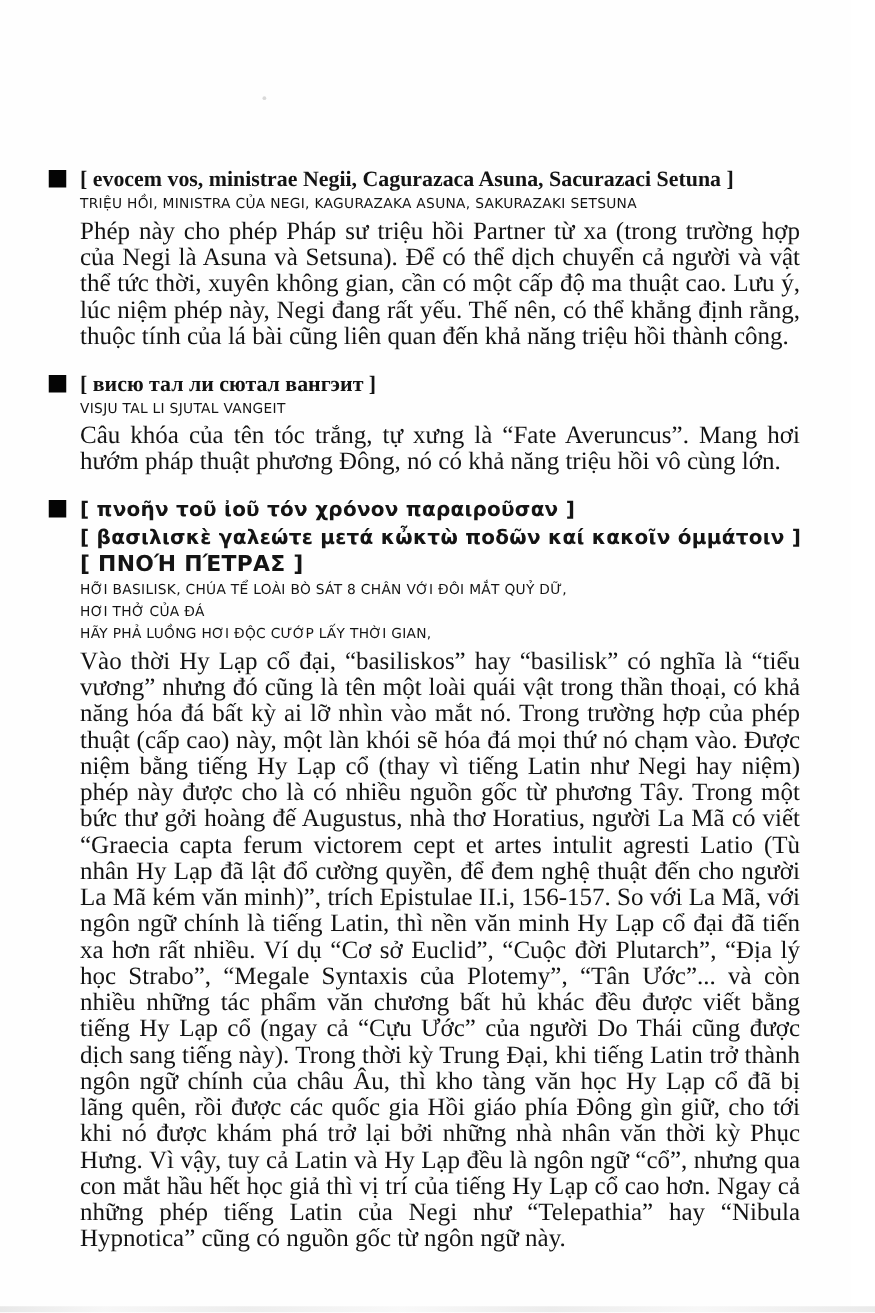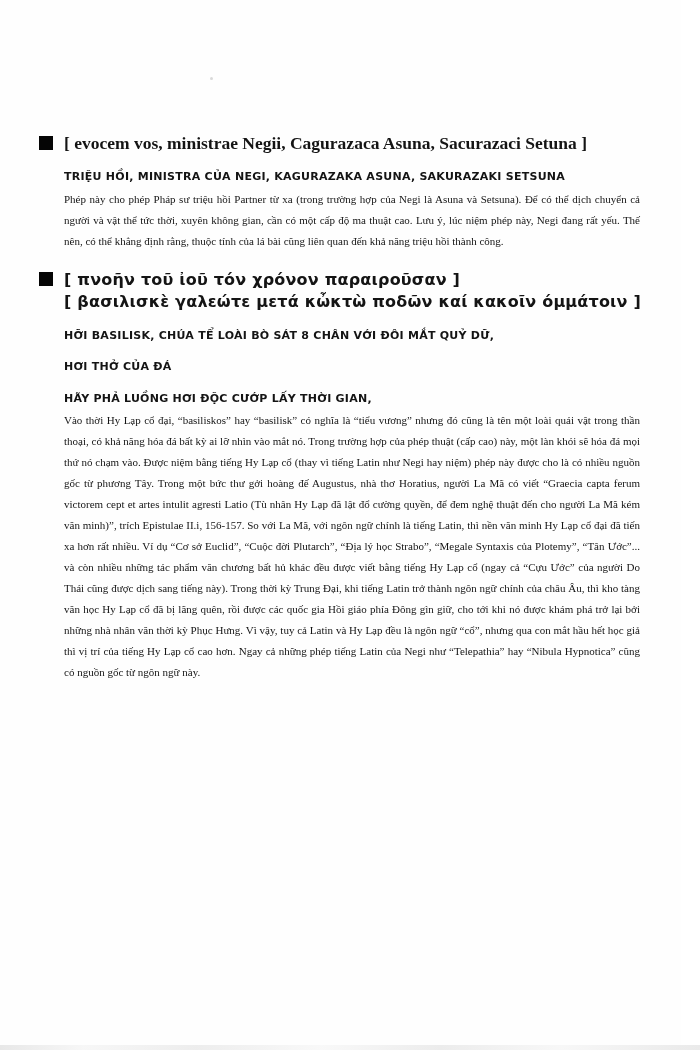--- a/index.html
+++ b/index.html
@@ -41,30 +41,30 @@
     font-family:"DejaVu Sans","Liberation Sans",sans-serif;
     font-weight:bold;
     font-size:16px;
     line-height:22px;
     letter-spacing:.2px;
     white-space:nowrap;
   }
   .h-greek.big{font-size:17.5px;}
   .caps{
     font-family:"DejaVu Sans","Liberation Sans",sans-serif;
-    font-weight:bold;
+    font-weight:normal;
     font-size:11px;
     line-height:16.5px;
     letter-spacing:.25px;
-    margin-top:15px;
+    margin-top:1px;
     white-space:nowrap;
   }
   .body-text{
     margin:3px 0 0 0;
-    font-size:11px;
+    font-size:20px;
     line-height:21px;
     text-align:justify;
   }
   .speck{
     position:absolute;
     left:210px;top:77px;
     width:3px;height:3px;
     border-radius:50%;
     background:#c9c9c9;
     opacity:.7;
@@ -85,25 +85,32 @@
 
   <div class="content">
 
     <section class="entry">
       <span class="bullet"></span>
       <div class="h-serif">[ evocem vos, ministrae Negii, Cagurazaca Asuna, Sacurazaci Setuna ]</div>
       <div class="caps">TRIỆU HỒI, MINISTRA CỦA NEGI, KAGURAZAKA ASUNA, SAKURAZAKI SETSUNA</div>
       <p class="body-text">Phép này cho phép Pháp sư triệu hồi Partner từ xa (trong trường hợp của Negi là Asuna và Setsuna). Để có thể dịch chuyển cả người và vật thể tức thời, xuyên không gian, cần có một cấp độ ma thuật cao. Lưu ý, lúc niệm phép này, Negi đang rất yếu. Thế nên, có thể khẳng định rằng, thuộc tính của lá bài cũng liên quan đến khả năng triệu hồi thành công.</p>
     </section>
 
+    <section class="entry">
+      <span class="bullet"></span>
+      <div class="h-serif">[ висю тал ли сютал вангэит ]</div>
+      <div class="caps">VISJU TAL LI SJUTAL VANGEIT</div>
+      <p class="body-text">Câu khóa của tên tóc trắng, tự xưng là “Fate Averuncus”. Mang hơi hướm pháp thuật phương Đông, nó có khả năng triệu hồi vô cùng lớn.</p>
+    </section>
 
     <section class="entry">
       <span class="bullet"></span>
       <div class="h-greek">[ πνοῆν τοῦ ἰοῦ τόν χρόνον παραιροῦσαν ]</div>
       <div class="h-greek">[ βασιλισκὲ γαλεώτε μετά κὦκτὼ ποδῶν καί κακοῖν όμμάτοιν ]</div>
+      <div class="h-greek big">[ ΠΝΟΉ ΠΈΤΡΑΣ ]</div>
       <div class="caps">HỠI BASILISK, CHÚA TỂ LOÀI BÒ SÁT 8 CHÂN VỚI ĐÔI MẮT QUỶ DỮ,</div>
       <div class="caps">HƠI THỞ CỦA ĐÁ</div>
       <div class="caps">HÃY PHẢ LUỒNG HƠI ĐỘC CƯỚP LẤY THỜI GIAN,</div>
       <p class="body-text">Vào thời Hy Lạp cổ đại, “basiliskos” hay “basilisk” có nghĩa là “tiểu vương” nhưng đó cũng là tên một loài quái vật trong thần thoại, có khả năng hóa đá bất kỳ ai lỡ nhìn vào mắt nó. Trong trường hợp của phép thuật (cấp cao) này, một làn khói sẽ hóa đá mọi thứ nó chạm vào. Được niệm bằng tiếng Hy Lạp cổ (thay vì tiếng Latin như Negi hay niệm) phép này được cho là có nhiều nguồn gốc từ phương Tây. Trong một bức thư gởi hoàng đế Augustus, nhà thơ Horatius, người La Mã có viết “Graecia capta ferum victorem cept et artes intulit agresti Latio (Tù nhân Hy Lạp đã lật đổ cường quyền, để đem nghệ thuật đến cho người La Mã kém văn minh)”, trích Epistulae II.i, 156-157.  So với La Mã, với ngôn ngữ chính là tiếng Latin, thì nền văn minh Hy Lạp cổ đại đã tiến xa hơn rất nhiều. Ví dụ “Cơ sở Euclid”, “Cuộc đời Plutarch”, “Địa lý học Strabo”, “Megale Syntaxis của Plotemy”, “Tân Ước”... và còn nhiều những tác phẩm văn chương bất hủ khác đều được viết bằng tiếng Hy Lạp cổ (ngay cả “Cựu Ước” của người Do Thái cũng được dịch sang tiếng này). Trong thời kỳ Trung Đại, khi tiếng Latin trở thành ngôn ngữ chính của châu Âu, thì kho tàng văn học Hy Lạp cổ đã bị lãng quên, rồi được các quốc gia Hồi giáo phía Đông gìn giữ, cho tới khi nó được khám phá trở lại bởi những nhà nhân văn thời kỳ Phục Hưng. Vì vậy, tuy cả Latin và Hy Lạp đều là ngôn ngữ “cổ”, nhưng qua con mắt hầu hết học giả thì vị trí của tiếng Hy Lạp cổ cao hơn. Ngay cả những phép tiếng Latin của Negi như “Telepathia” hay “Nibula Hypnotica” cũng có nguồn gốc từ ngôn ngữ này.</p>
     </section>
 
   </div>
 
   <div class="scan-band"></div>
 </div>

